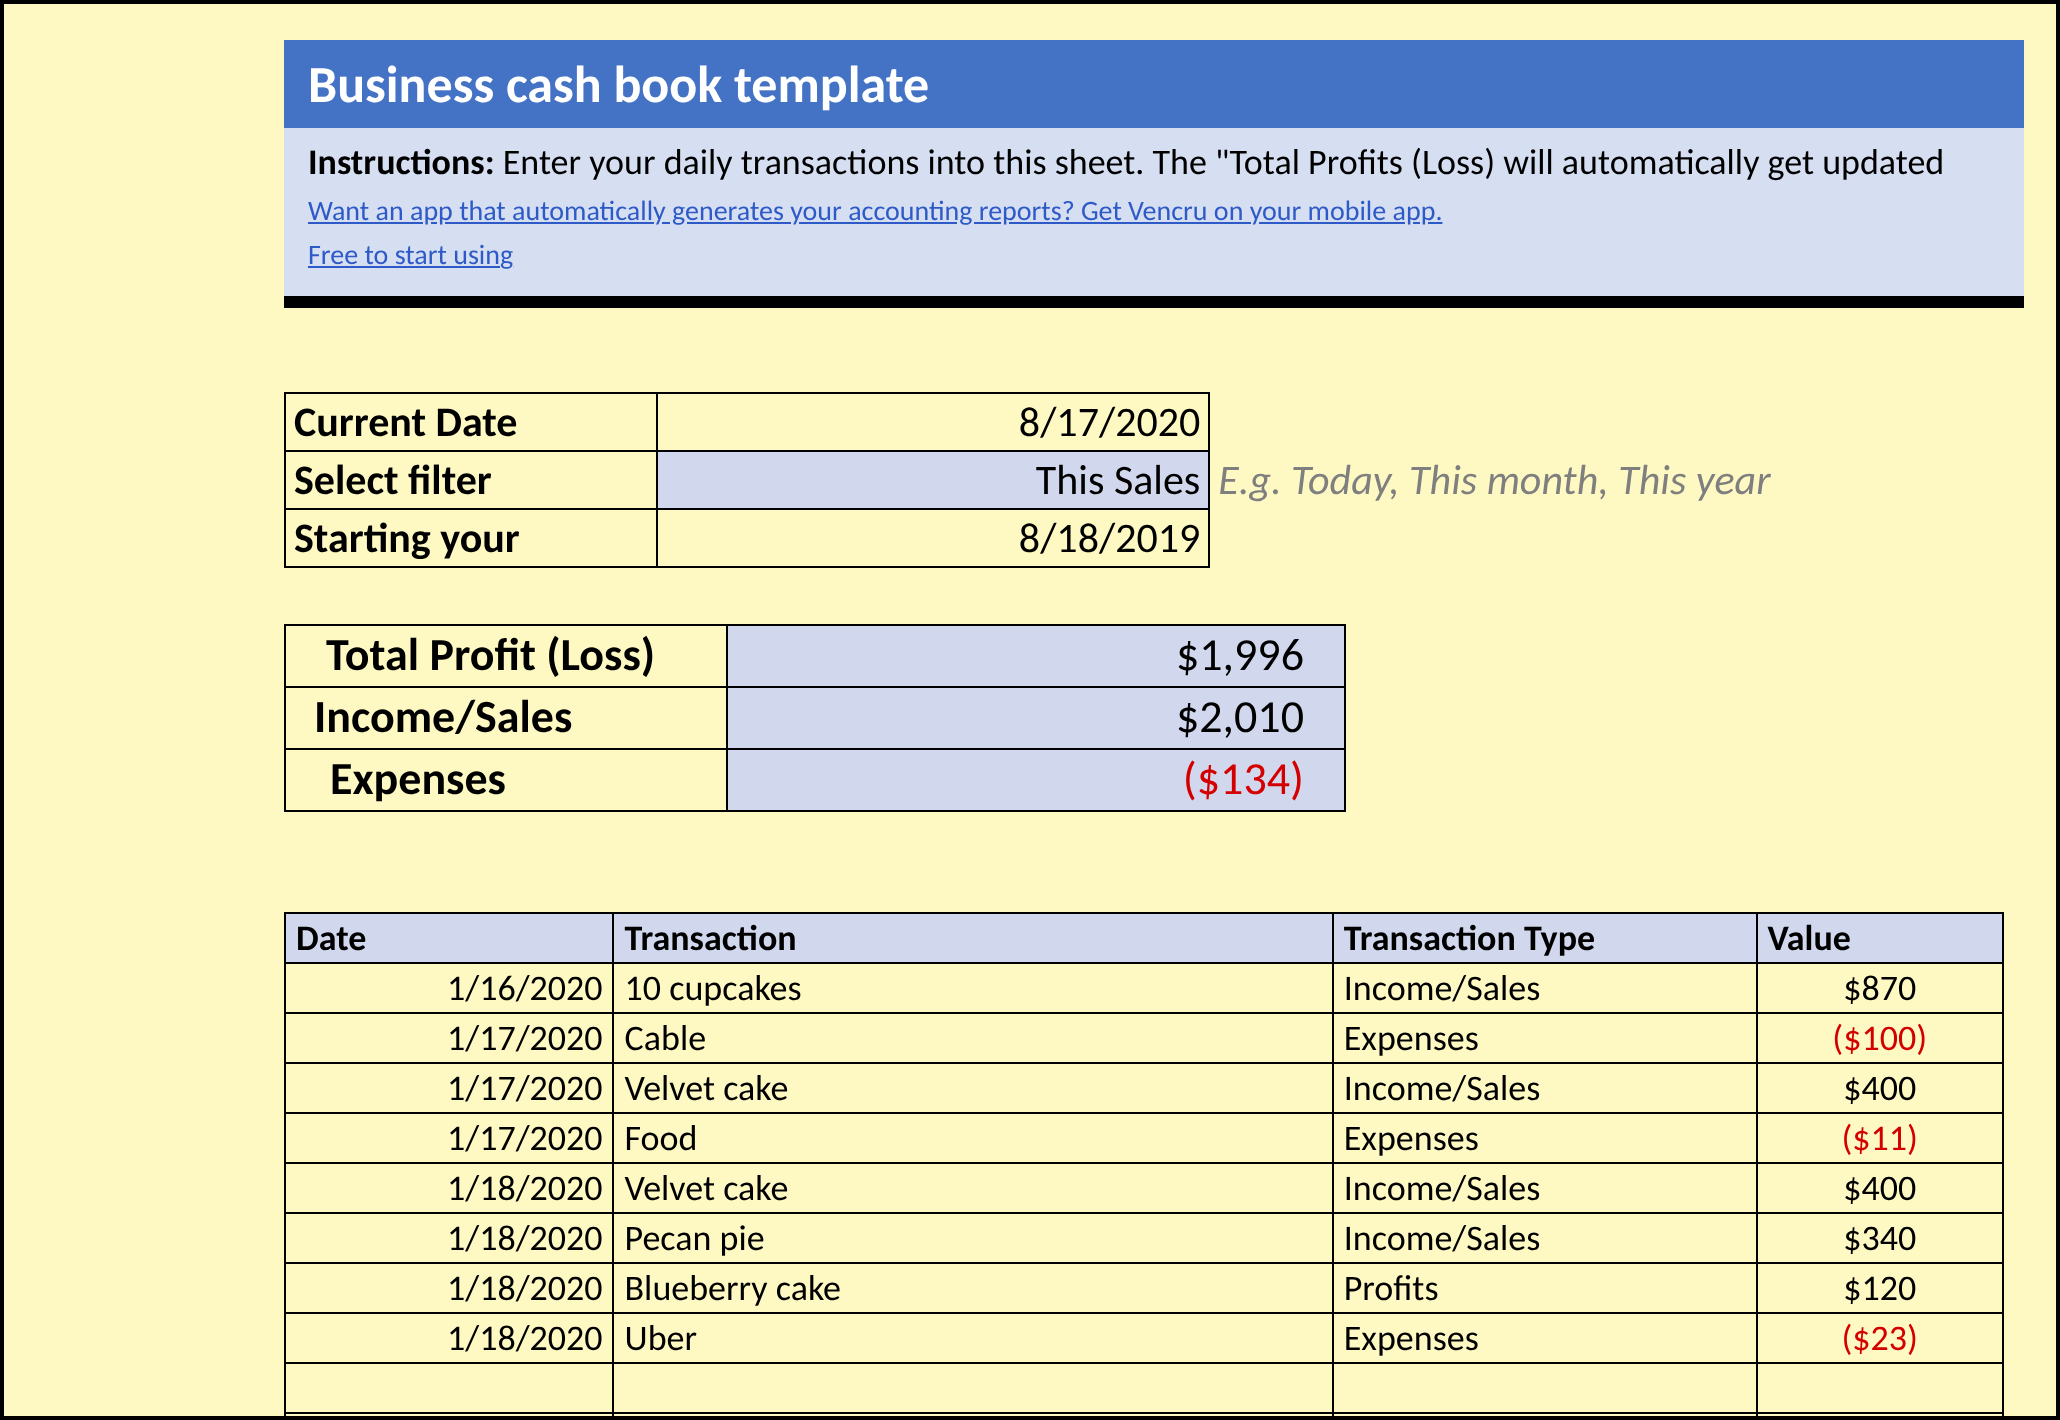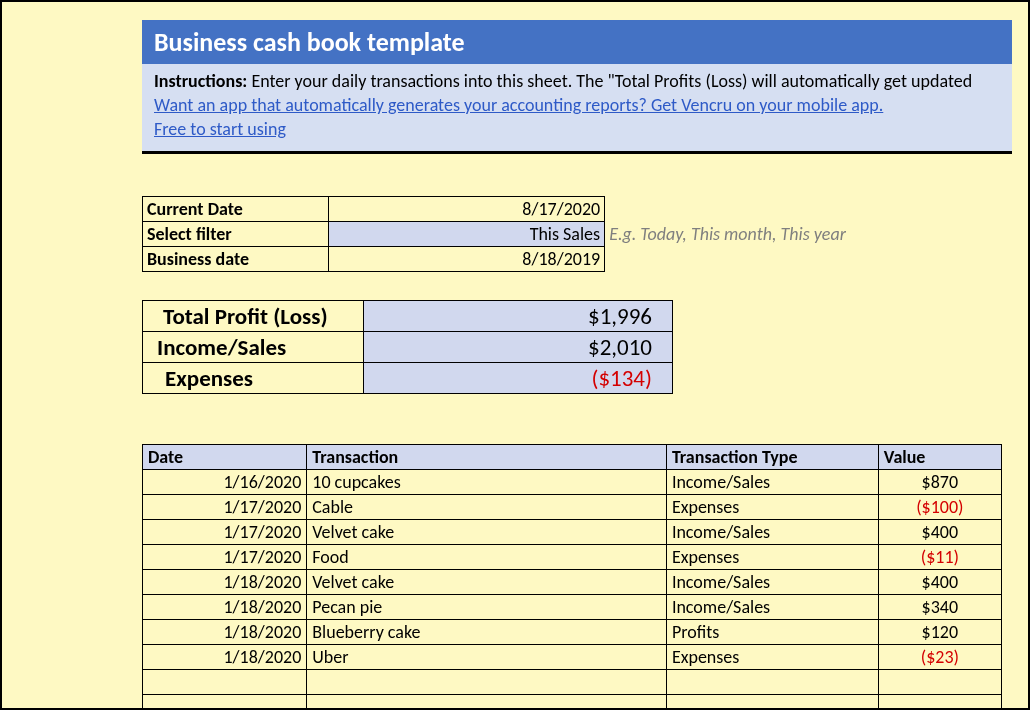--- a/index.html
+++ b/index.html
@@ -28,48 +28,48 @@
   margin: 18px 0 0 140px;
   width: 870px;
   box-sizing: border-box;
 }
 .instructions-box {
   margin-left: 140px;
   width: 870px;
   box-sizing: border-box;
   padding: 6px 12px 10px 12px;
   background: #d6dff2;
-  border-bottom: 3px solid #000000;
+  border-bottom: 6px solid #000000;
 }
 .instructions-box .instructions-text {
   font-size: 18px;
   line-height: 1.25;
 }
 .instructions-box .instructions-text b {
   font-weight: bold;
 }
 .instructions-box a {
   color: #2e5ac7;
   text-decoration: underline;
-  font-size: 18px;
+  font-size: 14px;
   line-height: 1.35;
 }
 .content-area {
   margin-left: 140px;
   width: 870px;
 }
 .meta-table {
   margin-top: 42px;
   border-collapse: collapse;
 }
 .meta-table td {
   border: 1px solid #000;
   padding: 1px 4px;
   height: 22px;
-  font-size: 18px;
+  font-size: 21px;
 }
 .meta-label { width: 178px; font-weight: bold; }
 .meta-value { width: 268px; text-align: right; }
 .meta-hint { width: 400px; border: none !important; color: #7f7f7f; font-style: italic; padding-left: 6px; }
 .meta-shade { background: #d1d8ee; }
 .profit-table {
   margin-top: 28px;
   border-collapse: collapse;
 }
 .profit-table td {
@@ -134,21 +134,21 @@
         <td class="meta-label">Current Date</td>
         <td class="meta-value">8/17/2020</td>
         <td class="meta-hint"></td>
       </tr>
       <tr>
         <td class="meta-label">Select filter</td>
         <td class="meta-value meta-shade">This Sales</td>
         <td class="meta-hint">E.g. Today, This month, This year</td>
       </tr>
       <tr>
-        <td class="meta-label">Business date</td>
+        <td class="meta-label">Starting your</td>
         <td class="meta-value">8/18/2019</td>
         <td class="meta-hint"></td>
       </tr>
     </tbody>
       </table>
 
     <table class="profit-table">
       <tbody>
           <tr>
         <td class="profit-label bold">Total Profit (Loss)</td>

